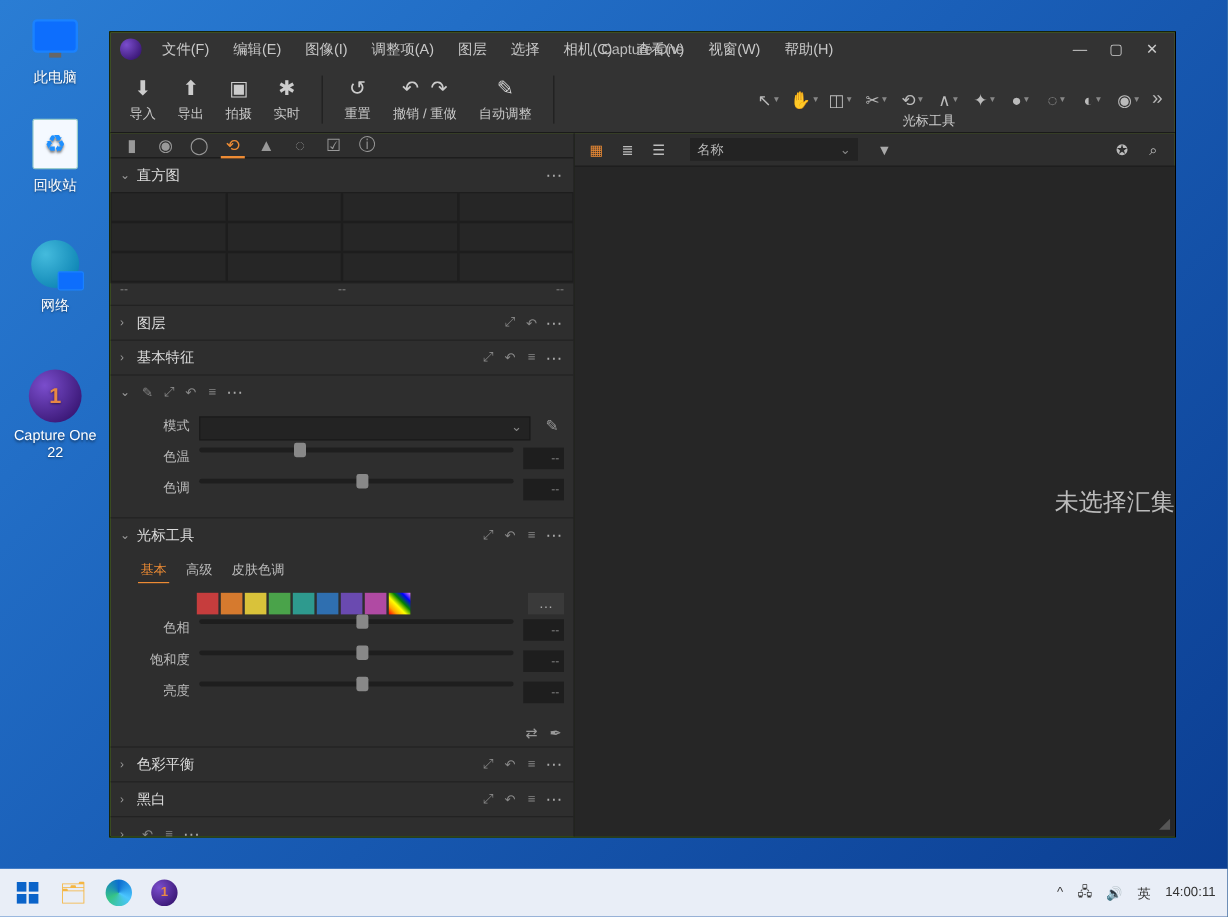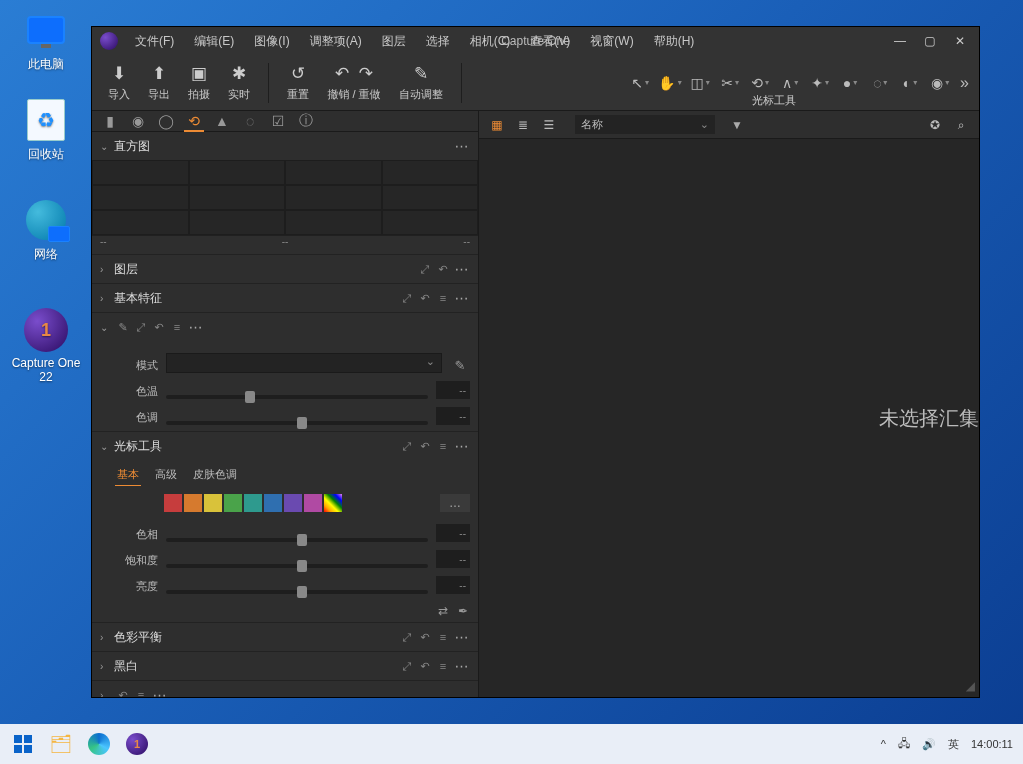--- a/index.html
+++ b/index.html
@@ -59,21 +59,21 @@
 .ts-head .lbl{flex:1;color:#ddd}
 .ts-head .hico{width:18px;text-align:center;color:#888;font-size:11px;cursor:pointer}
 .ts-head .dots{color:#aaa;font-size:14px;letter-spacing:-1px}
 
 .histo{height:76px;background:#262626;border-bottom:1px solid #202020;position:relative}
 .histo-grid{position:absolute;inset:0;display:grid;grid-template-columns:repeat(4,1fr);grid-template-rows:repeat(3,1fr)}
 .histo-grid div{border:1px solid #1d1d1d}
 .histo-foot{height:18px;display:flex;padding:0 8px;font-size:10px;color:#888;justify-content:space-between}
 
 .wb-body{padding:6px 8px}
-.row{display:flex;align-items:flex-end;height:26px;gap:8px}
+.row{display:flex;align-items:flex-start;height:26px;gap:8px}
 .row .rl{width:58px;text-align:right;color:#bbb;font-size:11px}
 .row select,.sel{flex:1;height:20px;background:#232323;border:1px solid #1a1a1a;color:#888;font-size:11px;padding:0 4px;position:relative}
 .sel::after{content:"⌄";position:absolute;right:6px;top:1px;color:#888}
 .picker{width:20px;text-align:center;color:#999;font-size:13px;cursor:pointer}
 .slider{flex:1;height:4px;background:#1e1e1e;position:relative;border-radius:2px}
 .slider .thumb{position:absolute;top:-4px;width:10px;height:12px;background:#888;border-radius:2px}
 .valbox{width:34px;height:18px;background:#1e1e1e;color:#888;font-size:10px;display:flex;align-items:center;justify-content:flex-end;padding:0 4px}
 
 .ce-tabs{display:flex;gap:12px;padding:4px 23px;font-size:11px}
 .ce-tab{padding:3px 2px;cursor:pointer;color:#bbb}

